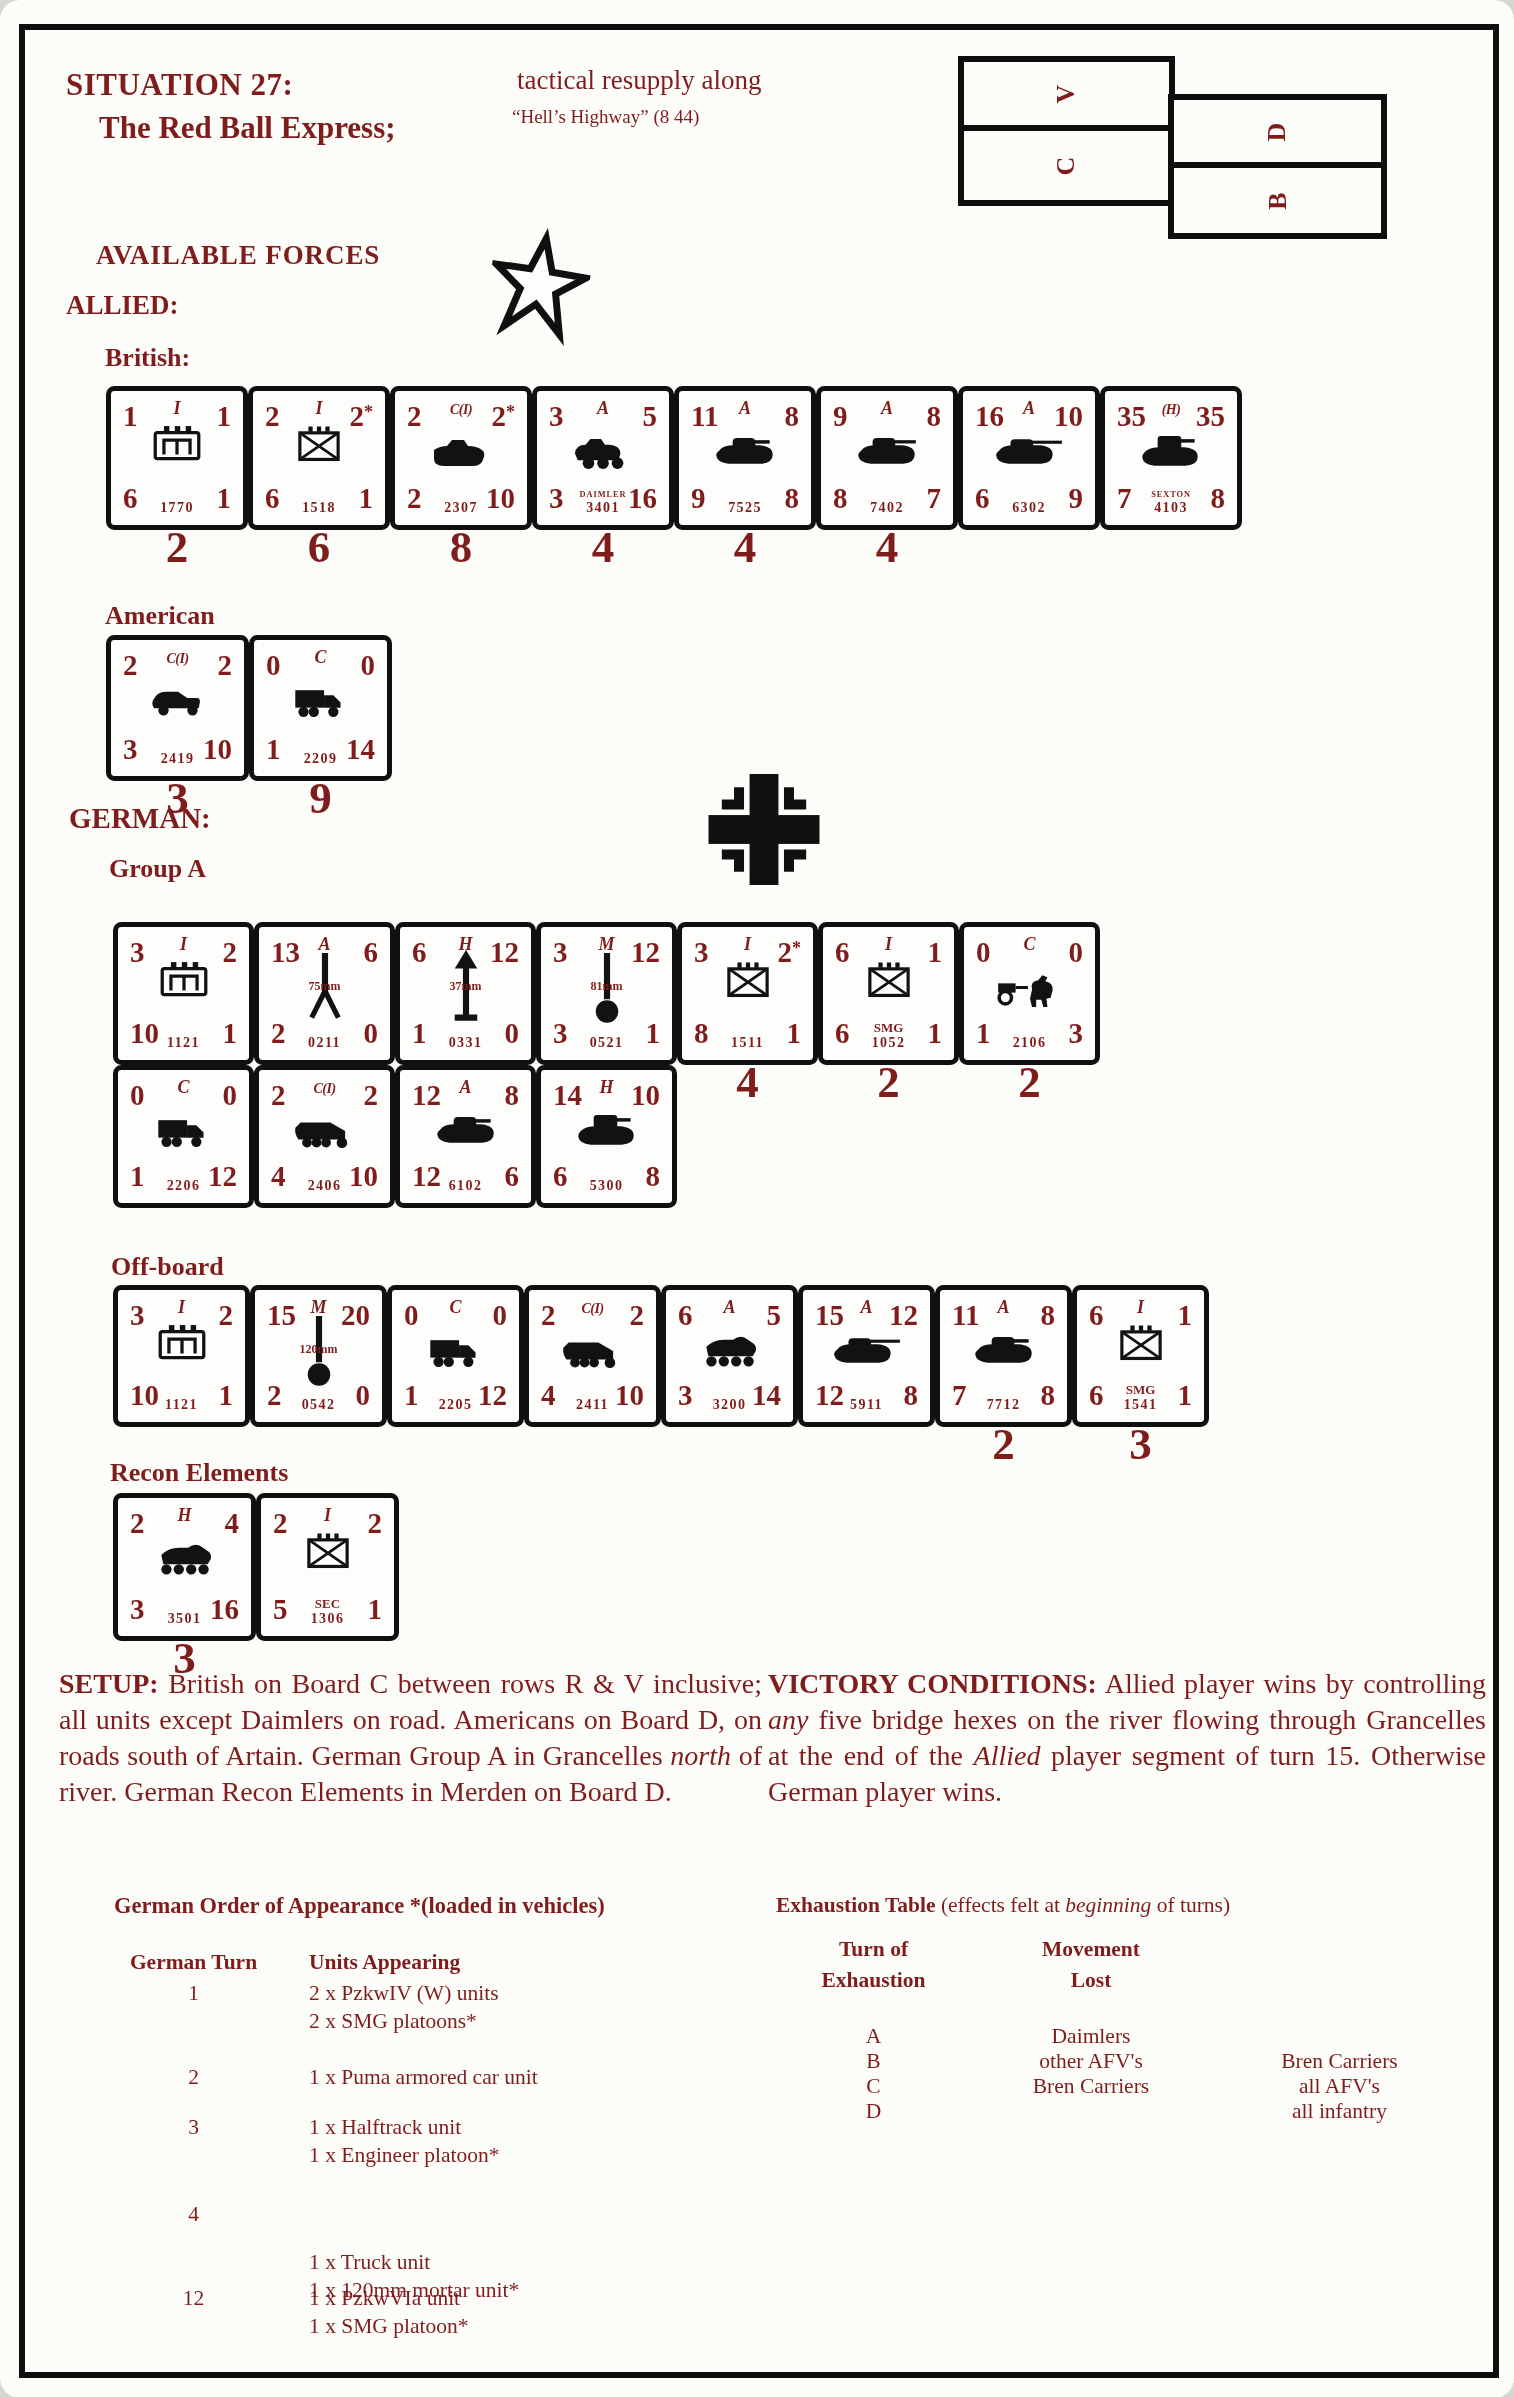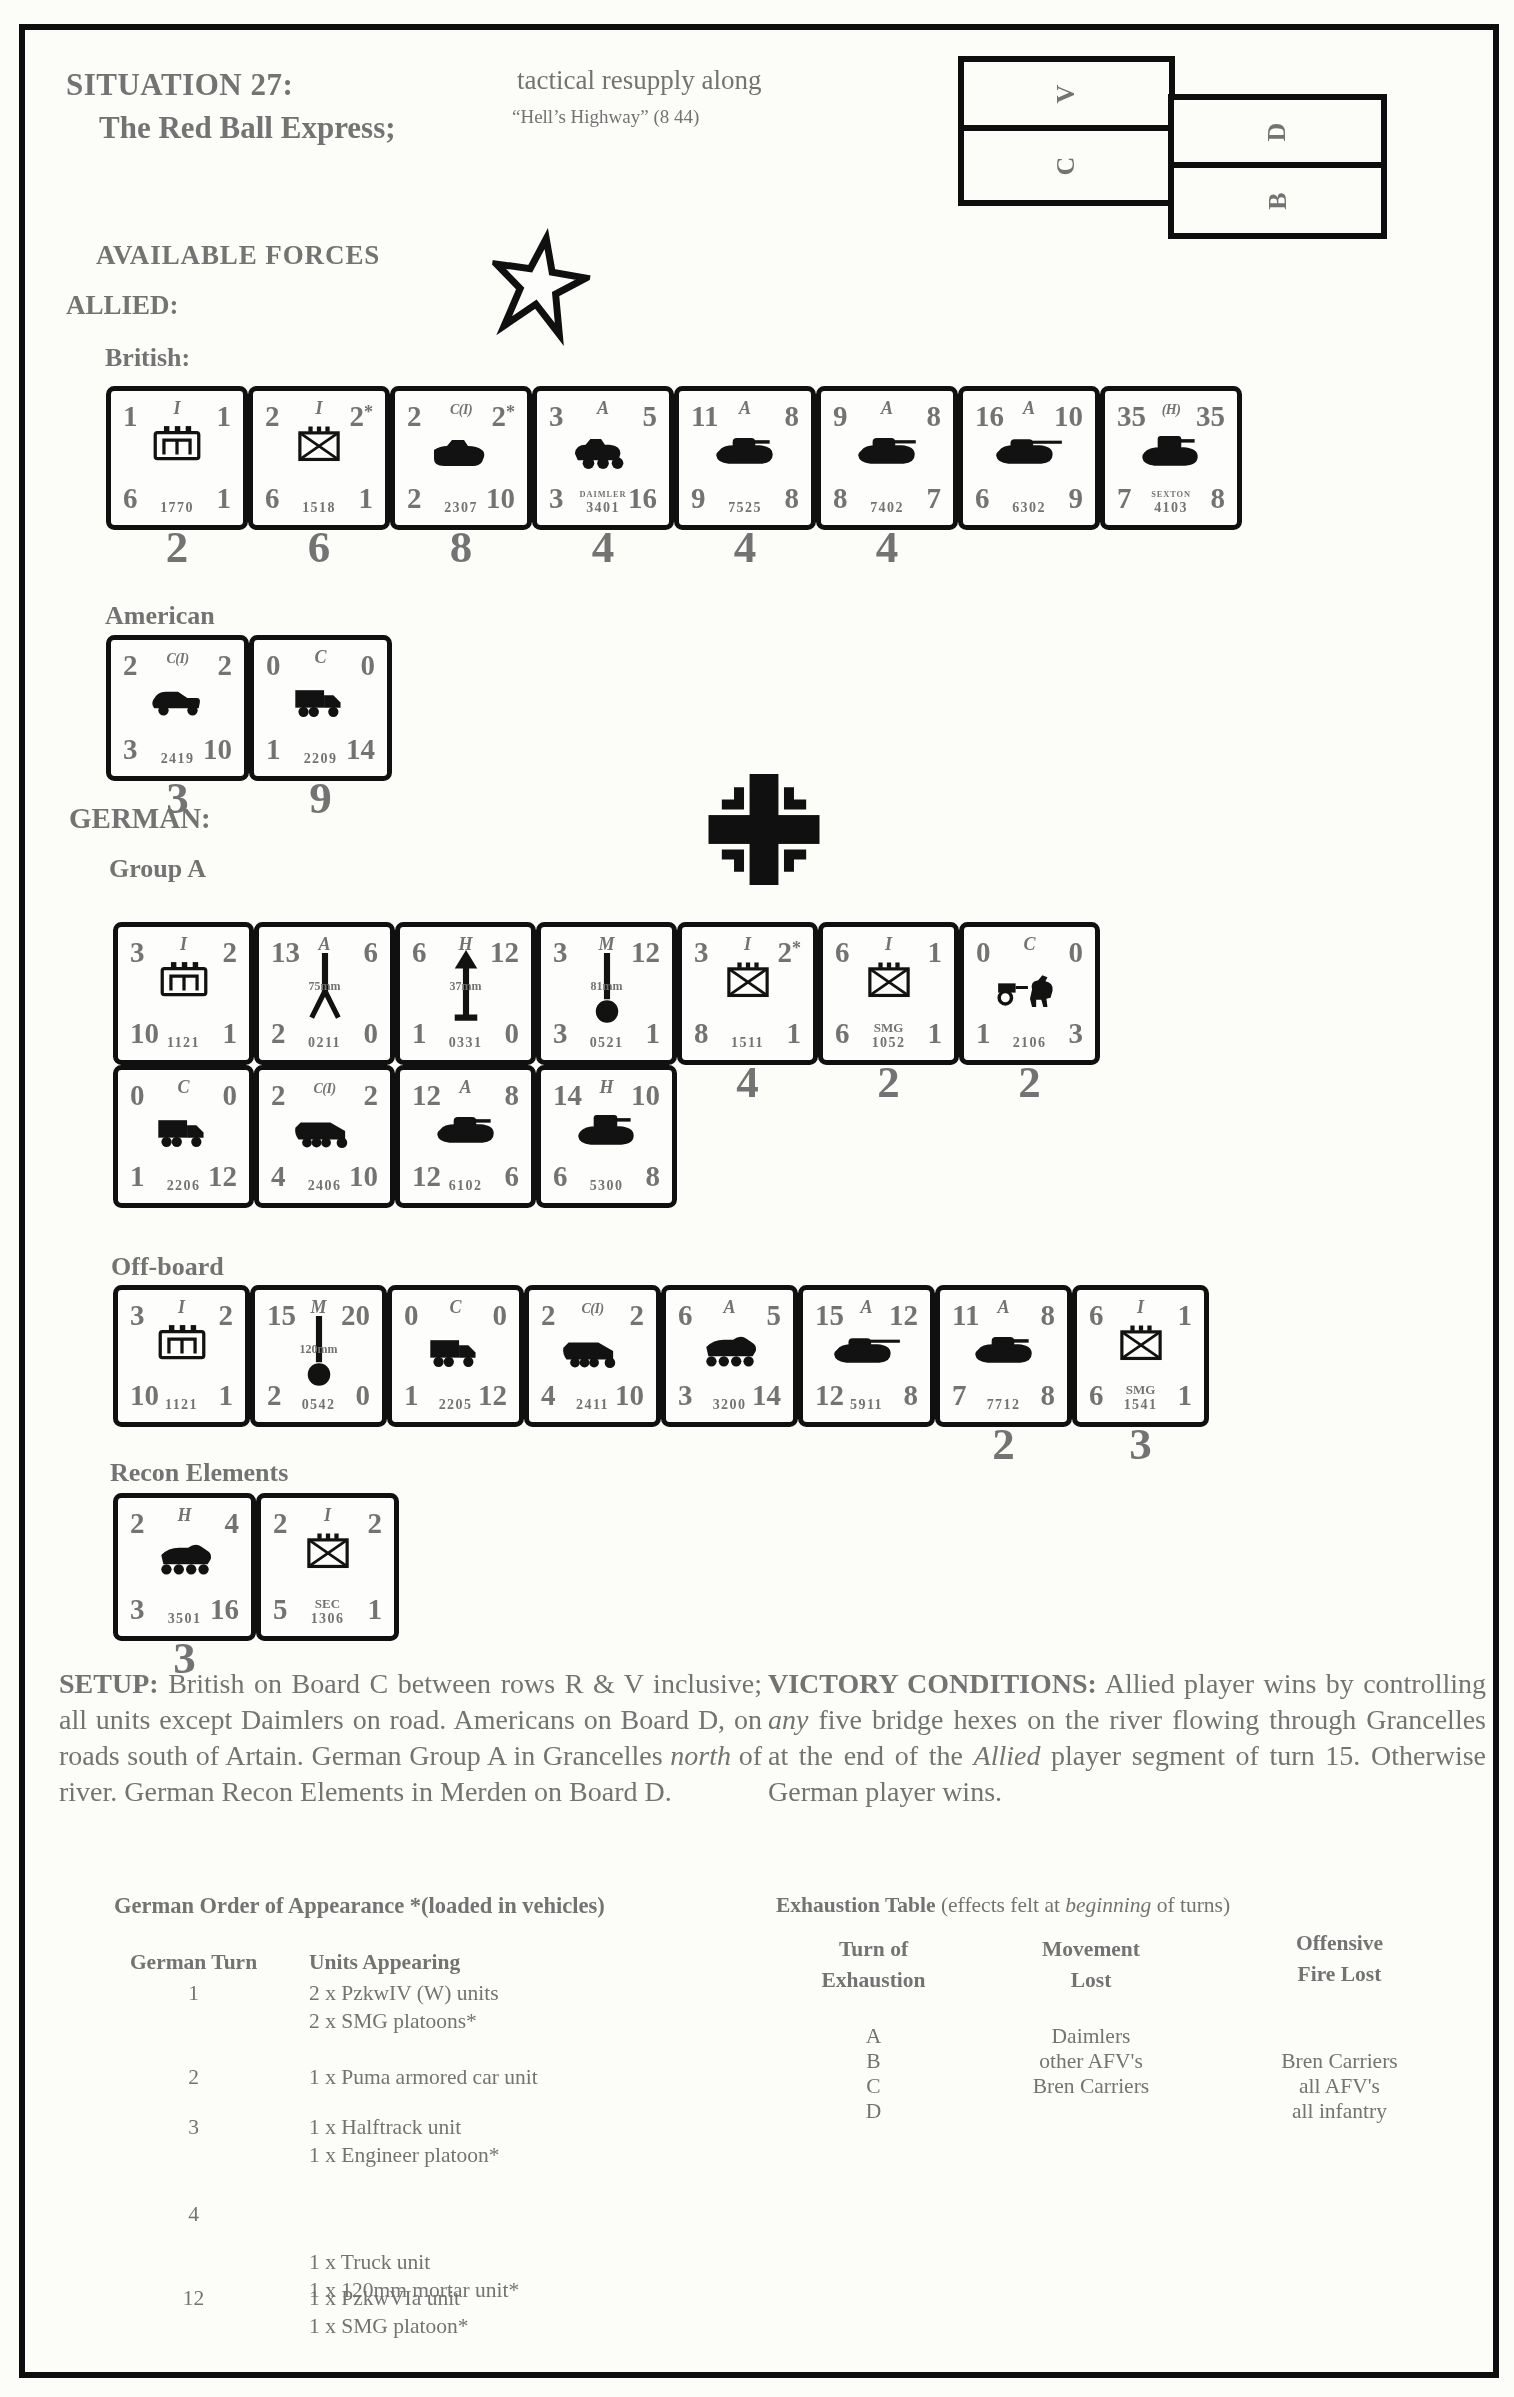--- a/index.html
+++ b/index.html
@@ -1,17 +1,17 @@
 <!DOCTYPE html>
 <html style="font-size:15px"><head>
 <meta charset="utf-8">
 <style>
   html,body{margin:0;padding:0;background:#d8d6d0;}
-  .page{position:relative;width:1514px;height:2398px;background:#fcfcf9;color:#737373;
-        font-family:"Liberation Serif","DejaVu Serif",serif;overflow:hidden;}
+  .page{position:relative;width:1514px;height:2398px;background:#fcfcf9;color:#7f1d1d;
+        font-family:"Liberation Serif","DejaVu Serif",serif;overflow:hidden;border-radius:20px;}
   .frame{position:absolute;left:19px;top:24px;width:1480px;height:2354px;
          border:6.6px solid #0e0e0e;box-sizing:border-box;}
   .abs{position:absolute;white-space:nowrap;}
   .b{font-weight:bold;}
   .para{position:absolute;font-size:28px;line-height:36px;text-align:justify;white-space:normal;}
   
   .bbox{position:absolute;border:6.6px solid #0e0e0e;box-sizing:border-box;background:#fcfcf9;
         display:flex;align-items:center;justify-content:center;}
   .bbox span{transform:rotate(-90deg);font-weight:bold;font-size:26px;}
   
@@ -664,24 +664,20 @@
 
   <div class="abs" style="left:776px;top:1893px;font-size:21.5px"><span style="font-weight: bold;">Exhaustion Table </span><span>(effects felt at </span><span style="font-style: italic;">beginning</span><span> of turns)</span></div>
   <div class="colhead" style="left:787px;top:1934px;width:173px">
     <div>Turn of</div>
     <div>Exhaustion</div>
   </div>
   <div class="colhead" style="left:974px;top:1934px;width:234px">
     <div>Movement</div>
     <div>Lost</div>
   </div>
-  <div class="colhead" style="left:1220px;top:1928px;width:239px">
-    <div>Offensive</div>
-    <div>Fire Lost</div>
-  </div>
   <div>
       <div class="exh-cell" style="left: 787px; top: 2026px; width: 173px;">A</div>
       <div class="exh-cell" style="left: 974px; top: 2026px; width: 234px;">Daimlers</div>
       <div class="exh-cell" style="left: 787px; top: 2051px; width: 173px;">B</div>
       <div class="exh-cell" style="left: 974px; top: 2051px; width: 234px;">other AFV's</div>
       <div class="exh-cell" style="left: 1220px; top: 2051px; width: 239px;">Bren Carriers</div>
       <div class="exh-cell" style="left: 787px; top: 2076px; width: 173px;">C</div>
       <div class="exh-cell" style="left: 974px; top: 2076px; width: 234px;">Bren Carriers</div>
       <div class="exh-cell" style="left: 1220px; top: 2076px; width: 239px;">all AFV's</div>
       <div class="exh-cell" style="left: 787px; top: 2101px; width: 173px;">D</div>

